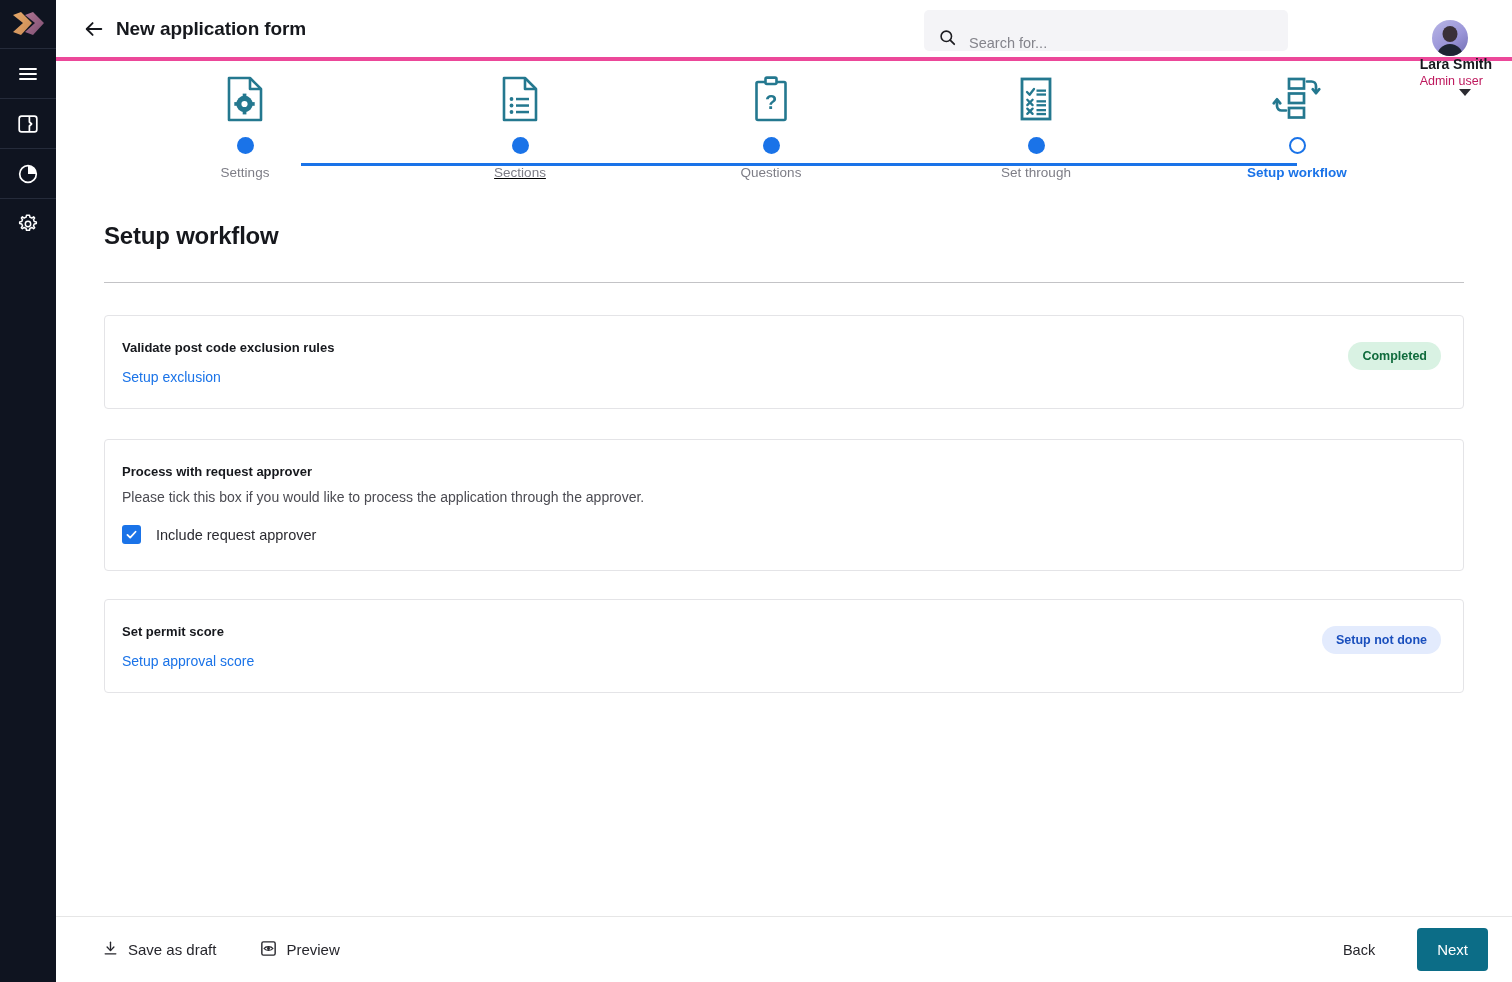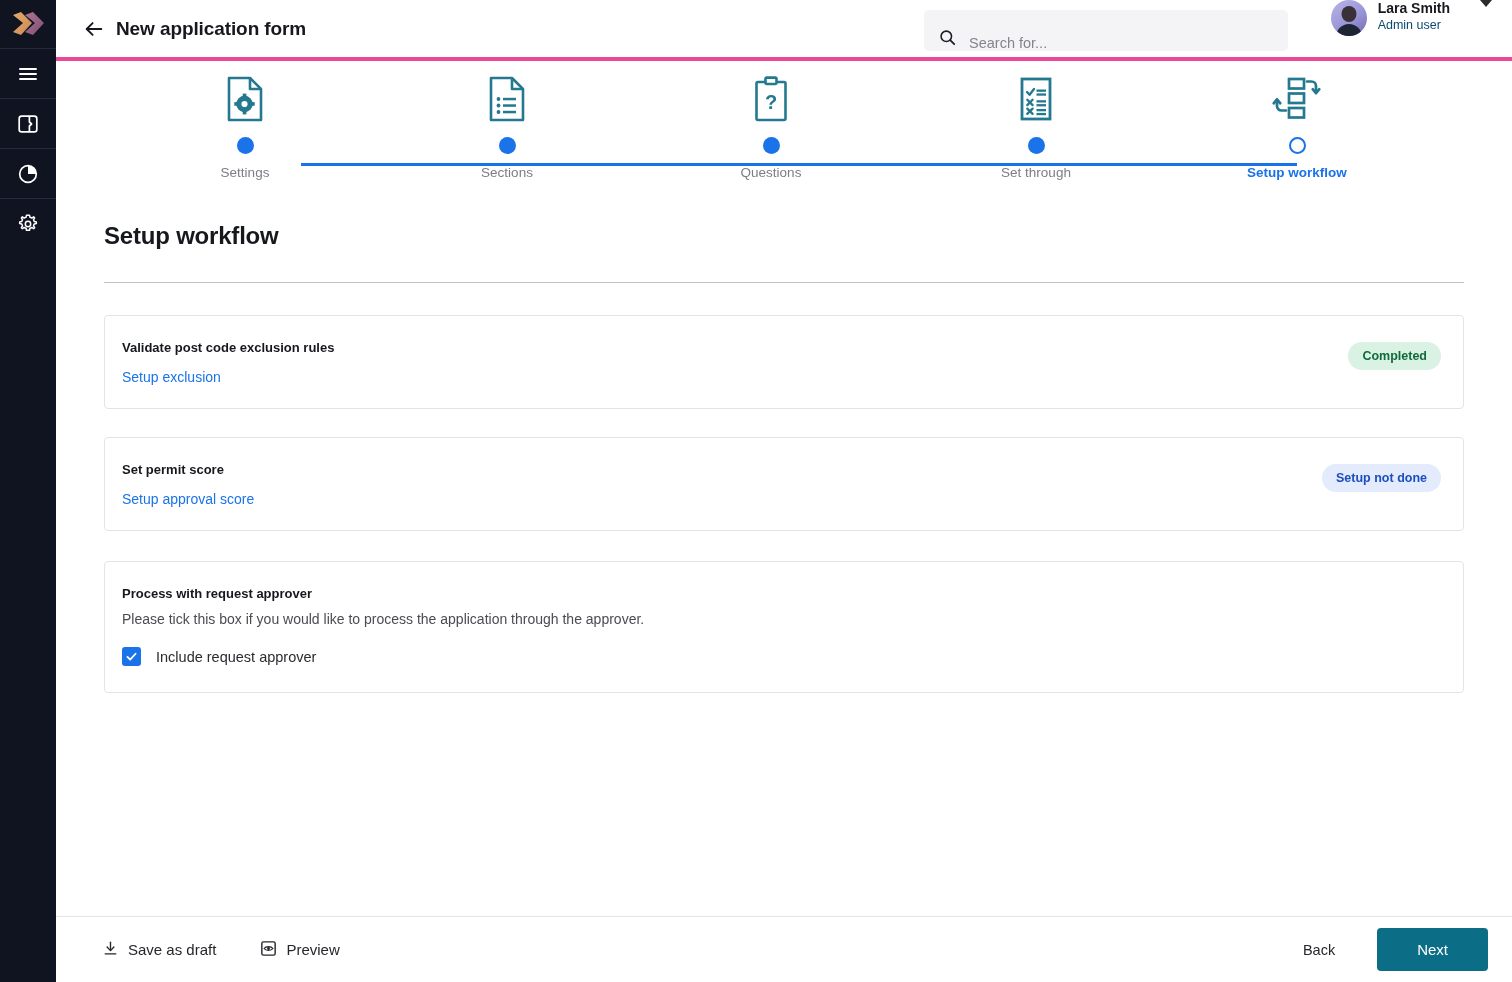--- a/index.html
+++ b/index.html
@@ -57,41 +57,41 @@
     display: flex; align-items: flex-end; padding: 0 14px;
   }
   .search-wrap svg { flex: 0 0 auto; margin-right: 12px; }
   .search-input {
     border: 0; outline: 0; background: transparent;
     font-family: "Liberation Sans", sans-serif;
     font-size: 14.5px; color: #3c3c42; width: 100%;
   }
   .search-input::placeholder { color: #84848c; }
   .user-box {
-    position: absolute; right: 20px; top: 0;
-    display: flex; align-items: flex-start; height: 42px; cursor: pointer;
+    position: absolute; right: 20px; top: 20px;
+    display: flex; align-items: center; height: 42px; cursor: pointer; flex-direction: column;
   }
   .avatar {
     width: 36px; height: 36px; border-radius: 50%;
     background: linear-gradient(145deg,#b9b6e6 0%,#9a95d8 55%,#6f6bb0 100%);
     position: relative; overflow: hidden; flex: 0 0 36px;
   }
   .avatar::before {
     content: ""; position: absolute; left: 50%; top: 6px;
     width: 15px; height: 16px; border-radius: 50%;
     background: #3a3038; transform: translateX(-50%);
   }
   .avatar::after {
     content: ""; position: absolute; left: 50%; bottom: -6px;
     width: 26px; height: 18px; border-radius: 13px 13px 0 0;
     background: #1d2433; transform: translateX(-50%);
   }
   .user-text { margin-left: 11px; line-height: 1.25; }
   .user-name { font-size: 14px; font-weight: 700; color: #16181d; }
-  .user-role { font-size: 12.5px; color: #0c4a6e; }
+  .user-role { font-size: 12.5px; color: #be185d; }
   .caret {
     margin-left: 30px; width: 0; height: 0;
     border-left: 6px solid transparent; border-right: 6px solid transparent;
     border-top: 7px solid #2b2b31;
   }
 
   
   .stepper { position: relative; height: 145px; width: 100%; }
   .step-track {
     position: absolute; top: 102px; left: 245px; right: 215px;
@@ -166,21 +166,21 @@
   .foot-action span { font-size: 15px; color: #26262c; }
   .foot-right { margin-left: auto; display: flex; align-items: center; }
   .btn-back {
     background: transparent; border: 0; cursor: pointer;
     font-family: "Liberation Sans", sans-serif;
     font-size: 14.5px; color: #26262c; padding: 10px 16px; margin-right: 26px;
   }
   .btn-next {
     background: #0c6d87; border: 0; border-radius: 4px; cursor: pointer;
     font-family: "Liberation Sans", sans-serif;
-    font-size: 15px; color: #ffffff; padding: 13px 40px; font-weight: 400;
+    font-size: 15px; color: #ffffff; padding: 13px 20px; font-weight: 400;
   }
 </style>
 </head>
 <body>
 
 <div class="app">
 
   <div class="rail">
     <div class="rail-logo">
       <svg width="34" height="26" viewBox="0 0 34 26">
@@ -285,21 +285,21 @@
               <rect x="18.7" y="35.2" width="3.7" height="4.2"></rect>
               <rect x="10.3" y="27.1" width="4.2" height="3.7"></rect>
               <rect x="26.5" y="27.1" width="4.2" height="3.7"></rect>
             </g>
           </svg>
         </div>
         <div class="step-dot"></div>
         <div class="step-label">Settings</div>
       </div>
 
-      <div class="step" style="left:451px;">
+      <div class="step" style="left:464px;text-decoration:underline;">
         <div class="step-icon">
           <svg width="42" height="48" viewBox="0 0 42 48">
             <path d="M5 3 h21 l11 11 v31 h-32 z" fill="#ffffff" stroke="#24788f" stroke-width="2.6" stroke-linejoin="round"></path>
             <path d="M26 3 v11 h11" fill="none" stroke="#24788f" stroke-width="2.6" stroke-linejoin="round"></path>
             <g fill="#24788f">
               <circle cx="12.5" cy="24" r="1.9"></circle>
                 <rect x="17" y="22.8" width="13" height="2.5"></rect>
               <circle cx="12.5" cy="30.5" r="1.9"></circle>
                 <rect x="17" y="29.3" width="13" height="2.5"></rect>
               <circle cx="12.5" cy="37" r="1.9"></circle>
@@ -372,44 +372,44 @@
     <div class="content">
       <div class="section-title">Setup workflow</div>
       <div class="rule"></div>
 
       <div class="card">
         <div>
           <div class="card-title">Validate post code exclusion rules</div>
           <a class="card-link">Setup exclusion</a>
         </div>
         <div class="badge completed">Completed</div>
-      </div>
-
-      <div class="card c2">
-        <div>
-          <div class="card-title">Set  permit score</div>
-          <a class="card-link">Setup approval score</a>
-        </div>
-        <div class="badge notdone">Setup not done</div>
       </div>
 
       <div class="card c3">
         <div>
           <div class="card-title">Process with request approver</div>
           <div class="card-desc">Please tick this box if you would like to process the application through the approver.</div>
           <div class="checkrow">
             <div class="checkbox">
               <svg width="13" height="13" viewBox="0 0 16 16">
                 <polyline points="3,8.4 6.4,11.8 13,4.6" fill="none" stroke="#ffffff" stroke-width="2.2" stroke-linecap="round" stroke-linejoin="round"></polyline>
               </svg>
             </div>
             <div class="check-label">Include request approver</div>
           </div>
         </div>
       </div>
+
+      <div class="card c2">
+        <div>
+          <div class="card-title">Set  permit score</div>
+          <a class="card-link">Setup approval score</a>
+        </div>
+        <div class="badge notdone">Setup not done</div>
+      </div>
     </div>
 
     <div class="footer">
       <div class="foot-action">
         <span>
           <svg width="17" height="17" viewBox="0 0 24 24">
             <g stroke="#26262c" stroke-width="1.9" fill="none" stroke-linecap="round" stroke-linejoin="round">
               <line x1="12" y1="3" x2="12" y2="14.5"></line>
               <polyline points="7.2,10 12,15 16.8,10"></polyline>
               <line x1="4.5" y1="19.5" x2="19.5" y2="19.5"></line>

